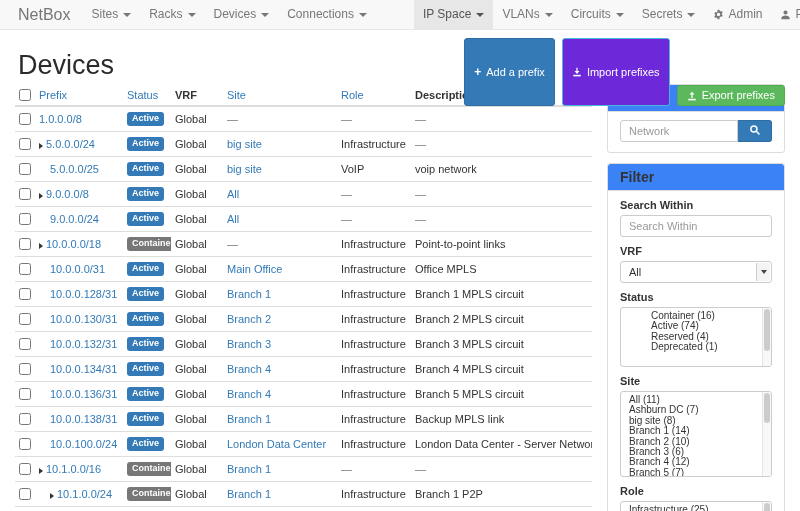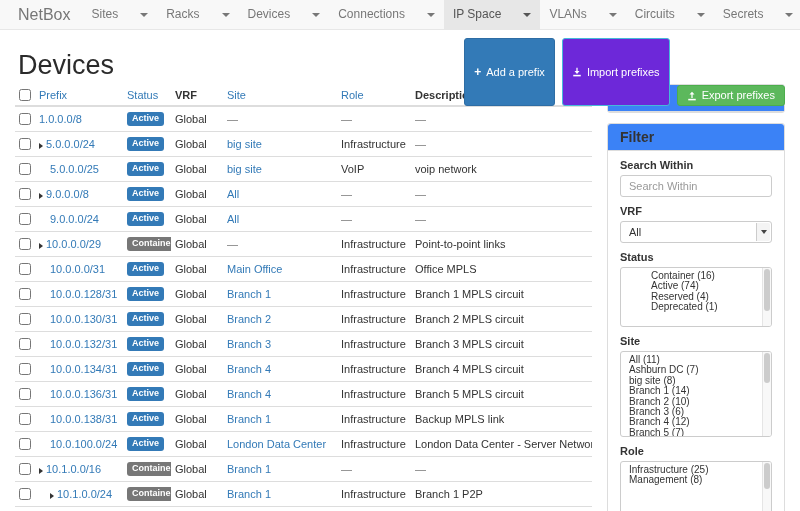--- a/index.html
+++ b/index.html
@@ -10,22 +10,22 @@
     font-size:12px; color:#333; background:#fff;
   }
   a { text-decoration:none; color:#337ab7; cursor:pointer; }
 
   
   .navbar { height:30px; background:#f8f8f8; border-bottom:1px solid #e7e7e7;
             display:flex; align-items:stretch; padding:0 12px; }
   .brand { font-size:16px; color:#767676; line-height:29px; padding:0 12px 0 6px; cursor:pointer; }
   .nav-items { display:flex; }
   .nav-item { font-size:12px; color:#777; line-height:29px; padding:0 9px;
-              cursor:pointer; display:flex; align-items:center; gap:22px; white-space:nowrap; }
-  .nav-item.active { background:#e7e7e7; color:#555; }
+              cursor:pointer; display:flex; align-items:center; gap:5px; white-space:nowrap; }
+  .nav-item.active { background:#e7e7e7; color:#555;margin-left:38px; }
   .caret { display:inline-block; width:0; height:0;
            border-top:4px solid currentColor; border-left:4px solid transparent; border-right:4px solid transparent; }
   .nav-right { margin-left:auto; display:flex; }
   .nav-right .nav-item { gap:4px; }
   .nav-right svg { display:block; }
 
   
   .content { padding:0 15px; }
   .header-row { position:relative; height:54px; }
   .page-title { font-size:27px; font-weight:normal; margin:0 0 0 3px; padding-top:20px; color:#2b2b2b; line-height:30px; }
@@ -256,21 +256,21 @@
     <td class="col-status"><span class="badge badge-active">Active</span></td>
     <td class="col-vrf"><span>Global</span></td>
     <td class="col-site"><a>All</a></td>
     <td class="col-role"><span class="dash">—</span></td>
     <td><span class="dash">—</span></td>
   </tr>
             <tr>
     <td class="col-cb"><input type="checkbox" style=""></td>
     <td class="col-prefix">
       <span style="padding-left: 0px;">
-        <span class="arrow"></span><a>10.0.0.0/29</a>
+        <span class="arrow"></span><a>10.0.0.0/18</a>
       </span>
     </td>
     <td class="col-status"><span class="badge badge-container">Container</span></td>
     <td class="col-vrf"><span>Global</span></td>
     <td class="col-site"><span class="dash">—</span></td>
     <td class="col-role"><span>Infrastructure</span></td>
     <td><span>Point-to-point links</span></td>
   </tr>
             <tr>
     <td class="col-cb"><input type="checkbox" style=""></td>
@@ -413,20 +413,33 @@
     <td class="col-role"></td>
     <td></td>
   </tr>
           </tbody>
       </table>
     </div>
 
     <div class="sidebar">
       <div class="panel">
         <div class="panel-heading">Search</div>
+        <div class="panel-body">
+          <div class="input-group">
+            <input class="form-input" placeholder="Network" style="">
+            <button class="search-btn">
+              <span>
+                <svg viewBox="0 0 16 16" width="12" height="12" fill="none" stroke="#fff" stroke-width="2">
+                    <circle cx="6.5" cy="6.5" r="4"></circle>
+                    <path d="M9.7 9.7L14 14"></path>
+                  </svg>
+              </span>
+            </button>
+          </div>
+        </div>
       </div>
 
       <div class="panel">
         <div class="panel-heading">Filter</div>
         <div class="panel-body">
           <label class="form-label">Search Within</label>
           <input class="form-input" placeholder="Search Within" style="">
 
           <label class="form-label">VRF</label>
           <div class="select-box">

